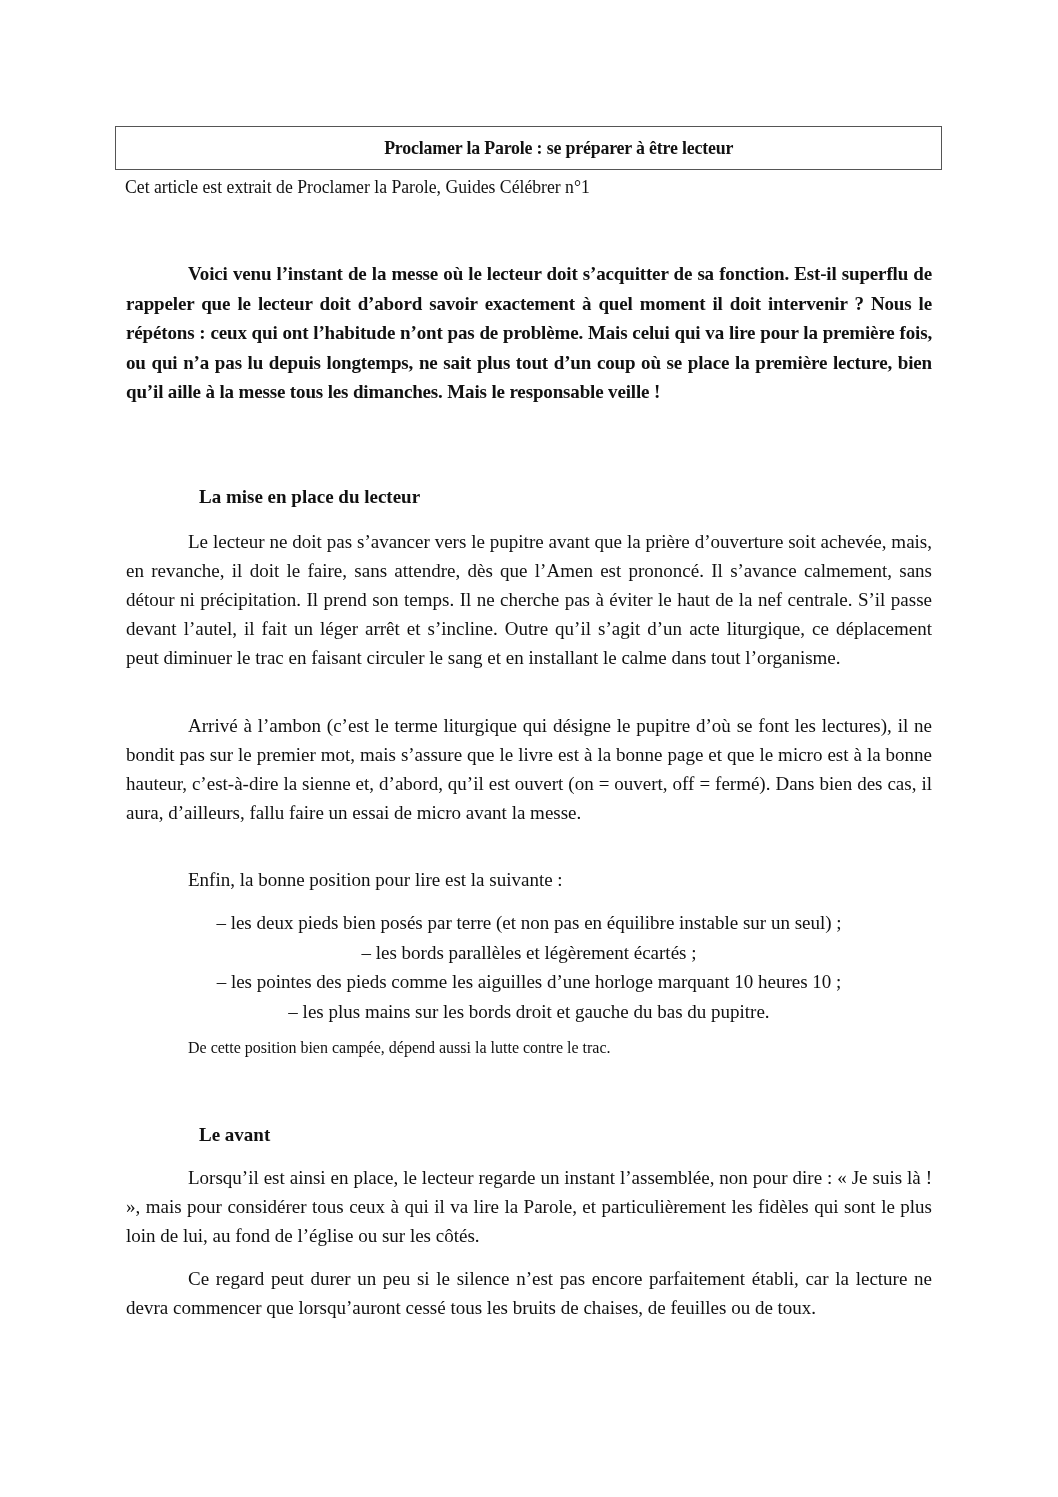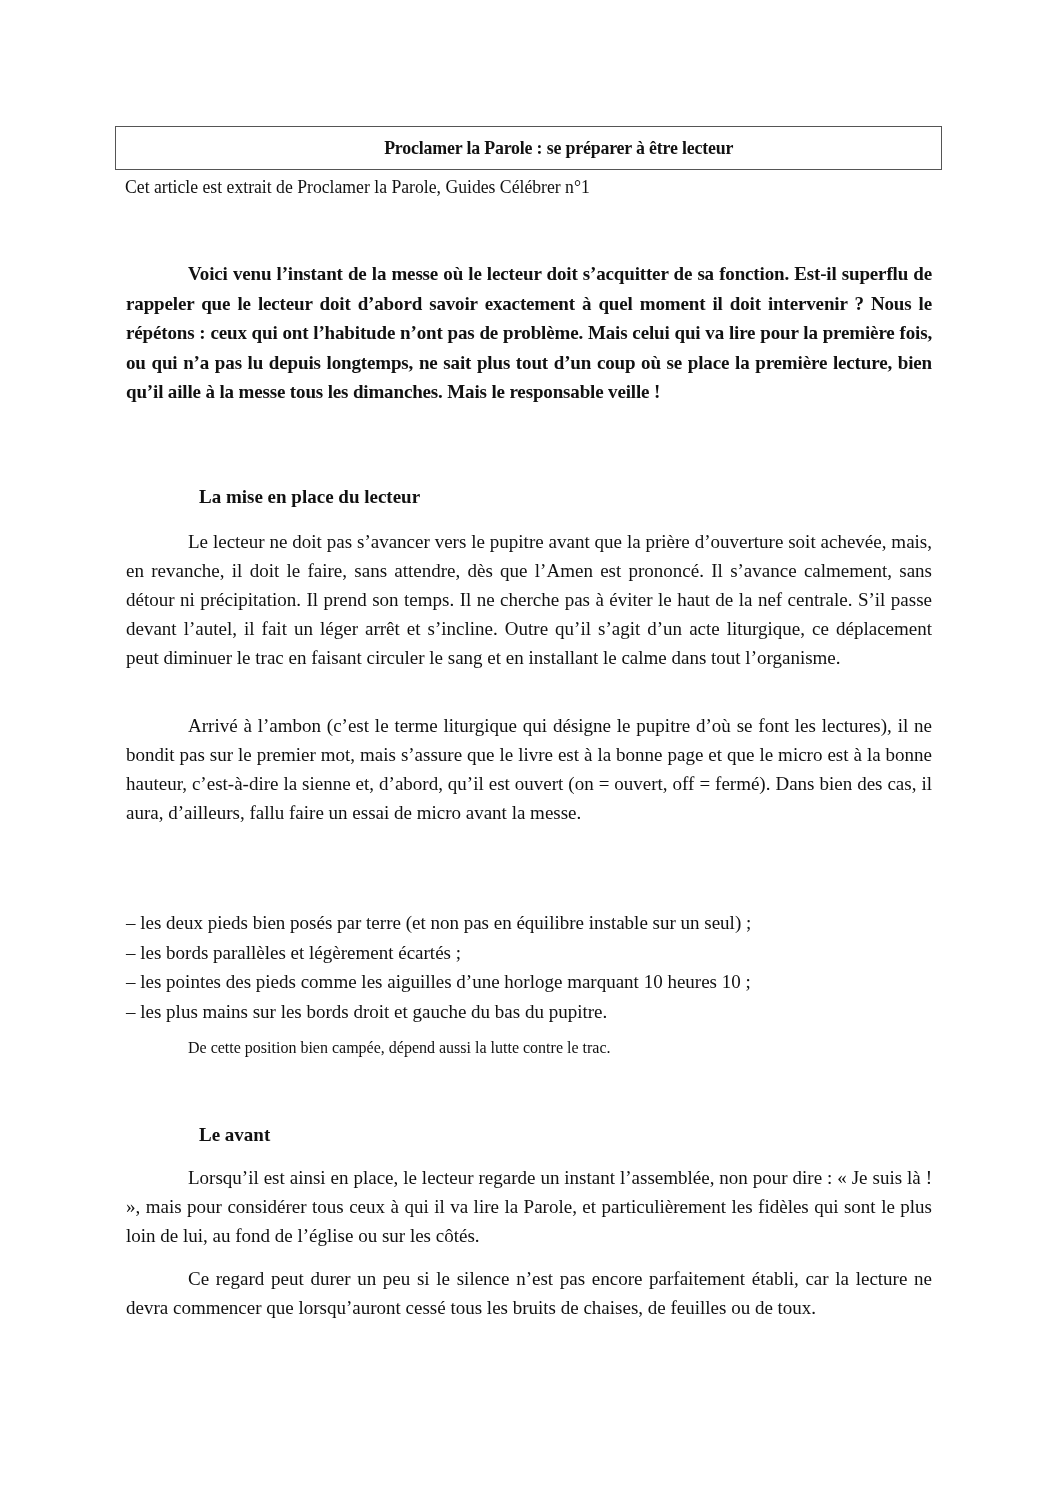--- a/index.html
+++ b/index.html
@@ -82,20 +82,21 @@
     .p1 { top: 527px; }
     .p2 { top: 711px; }
     .p3 { position: absolute; left: 188px; top: 869px; font-size: 19px; white-space: nowrap; }
     .list {
       position: absolute;
       left: 126px;
       top: 908px;
       width: 806px;
       font-size: 19px;
       line-height: 29.5px;
+      text-align: center;
     }
     .list div { white-space: nowrap; }
     .p4 { position: absolute; left: 188px; top: 1039px; font-size: 16px; white-space: nowrap; }
     .p5 { top: 1163px; }
     .p6 { top: 1264px; }
   </style>
 </head>
 <body>
 
 <div class="page">
@@ -113,20 +114,21 @@
   <div class="heading h1">La mise en place du lecteur</div>
 
   <div class="block p1">
     <p>Le lecteur ne doit pas s’avancer vers le pupitre avant que la prière d’ouverture soit achevée, mais, en revanche, il doit le faire, sans attendre, dès que l’Amen est prononcé. Il s’avance calmement, sans détour ni précipitation. Il prend son temps. Il ne cherche pas à éviter le haut de la nef centrale. S’il passe devant l’autel, il fait un léger arrêt et s’incline. Outre qu’il s’agit d’un acte liturgique, ce déplacement peut diminuer le trac en faisant circuler le sang et en installant le calme dans tout l’organisme.</p>
   </div>
 
   <div class="block p2">
     <p>Arrivé à l’ambon (c’est le terme liturgique qui désigne le pupitre d’où se font les lectures), il ne bondit pas sur le premier mot, mais s’assure que le livre est à la bonne page et que le micro est à la bonne hauteur, c’est-à-dire la sienne et, d’abord, qu’il est ouvert (on = ouvert, off = fermé). Dans bien des cas, il aura, d’ailleurs, fallu faire un essai de micro avant la messe.</p>
   </div>
 
+  <div class="p3">Enfin, la bonne position pour lire est la suivante :</div>
 
   <div class="list">
     <div>– les deux pieds bien posés par terre (et non pas en équilibre instable sur un seul) ;</div>
     <div>– les bords parallèles et légèrement écartés ;</div>
     <div>– les pointes des pieds comme les aiguilles d’une horloge marquant 10 heures 10 ;</div>
     <div>– les plus mains sur les bords droit et gauche du bas du pupitre.</div>
   </div>
 
   <div class="p4">De cette position bien campée, dépend aussi la lutte contre le trac.</div>
 

